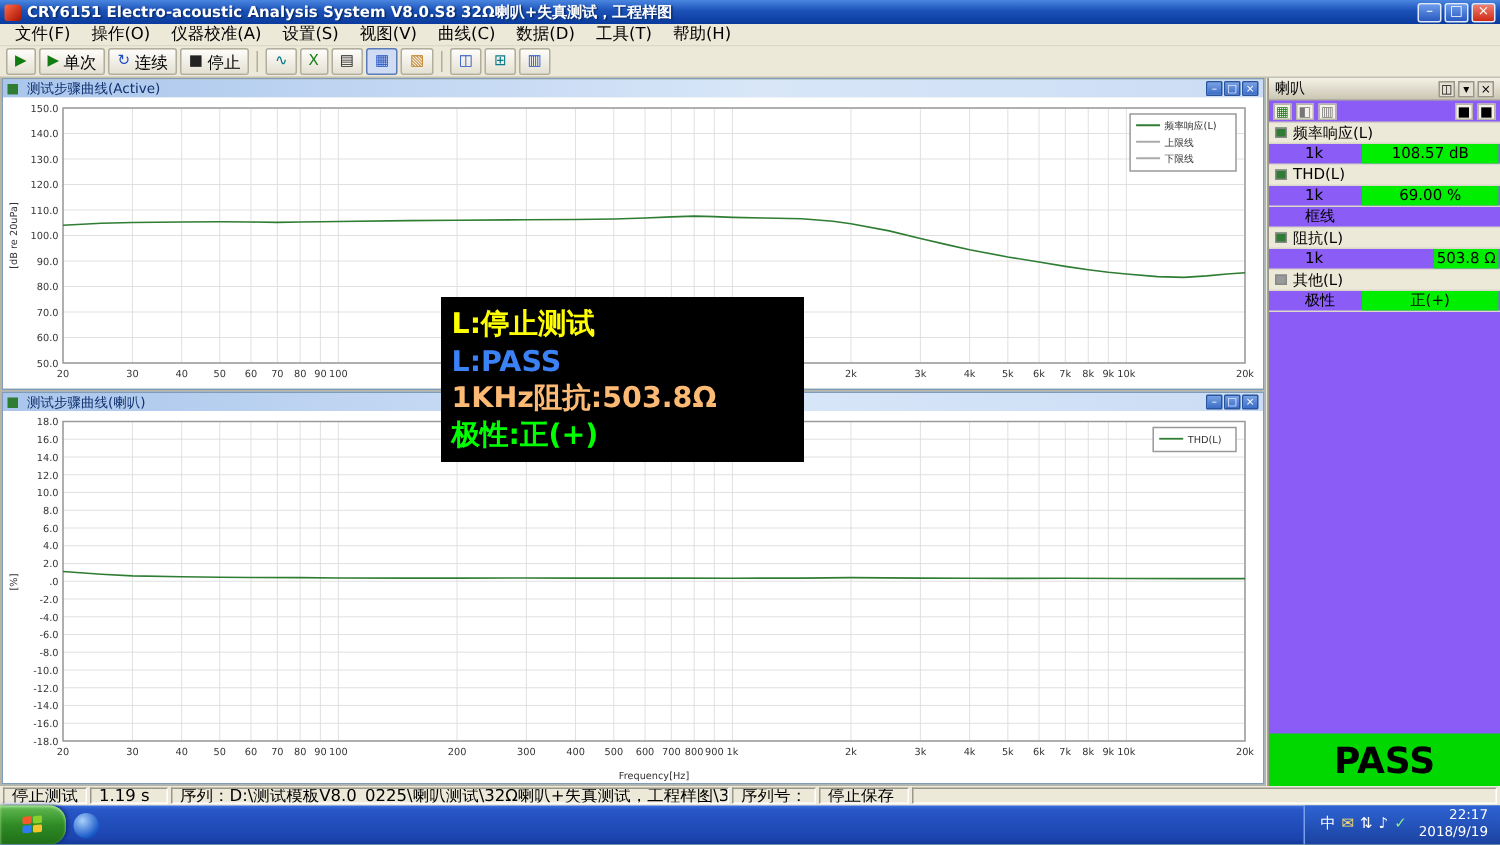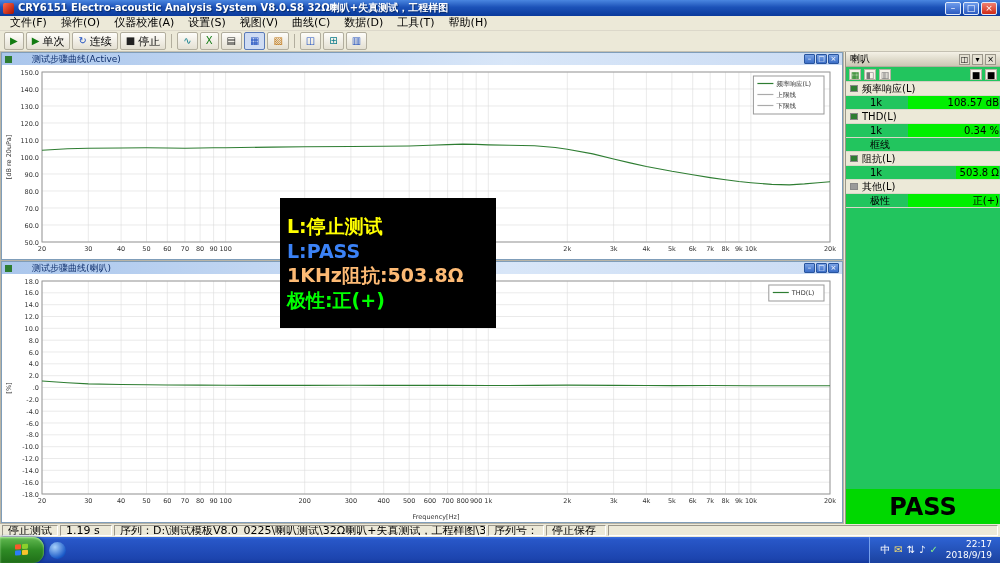--- a/index.html
+++ b/index.html
@@ -32,51 +32,51 @@
   .ticon.green{color:#127c12}.ticon.blue{color:#2050c0}.ticon.dark{color:#222}
   .ticon.orange{color:#c07818}.ticon.teal{color:#0a7a8a}
   .tsep{width:1px;height:14px;background:#b2ae9e;margin:0 3px}
 
   
   .workarea{position:absolute;left:0;top:52px;width:1000px;height:472px}
   .charts-col{position:absolute;left:0;top:0;width:844px;height:472px;background:#b8b4a6}
   .child-window{position:absolute;left:1px;width:842px;border:1px solid #7f9db9;background:#ece9d8;overflow:hidden}
   #win1{top:0;height:208px}
   #win2{top:209px;height:262px}
-  .child-titlebar{height:12px;display:flex;align-items:center;gap:20px;padding:0 3px;font-size:9px;color:#10306e;
+  .child-titlebar{height:12px;display:flex;align-items:center;gap:6px;padding:0 3px;font-size:9px;color:#10306e;
     background:linear-gradient(90deg,#aac6ec,#d8e6f8 60%,#cbdcf4)}
   .child-icon{width:7px;height:7px;background:#2e7d32;flex:0 0 auto}
   .child-btns{margin-left:auto;display:flex;gap:1px}
   .cbtn{width:11px;height:10px;font-size:7px;line-height:9px;text-align:center;color:#fff;border:1px solid #28549e;
     border-radius:1px;background:linear-gradient(#7aa2e4,#3b6ec8)}
   .child-body{position:absolute;left:0;top:12px;right:0;bottom:0;background:#fff}
   svg.chart{display:block}
   svg.chart text{font-size:6.5px;fill:#333;font-family:"DejaVu Sans","Liberation Sans",sans-serif}
 
   
-  .side-panel{position:absolute;left:845px;top:0;width:155px;height:472px;background:#22c55e;border-left:1px solid #9a9688}
+  .side-panel{position:absolute;left:845px;top:0;width:155px;height:472px;background:#8b5cf6;border-left:1px solid #9a9688}
   .panel-header{height:15px;display:flex;align-items:center;font-size:10px;padding:0 4px;
     background:linear-gradient(#f4f1e6,#ccc7b4);border-bottom:1px solid #b2ae9e}
   .ph-btns{margin-left:auto;display:flex;gap:2px}
   .phbtn{width:11px;height:11px;font-size:8px;line-height:10px;text-align:center;border:1px solid #9a968a;background:#e4e0d2}
   .panel-toolbar{height:15px;display:flex;align-items:center;gap:3px;padding:0 3px;border-bottom:1px solid #d4d0c2}
   .picon{width:12px;height:11px;font-size:9px;line-height:11px;text-align:center;border:1px solid #b8b4a6;background:#f4f1e8}
   .picon.green{color:#127c12}.picon.gray{color:#777}.picon.black{color:#000}
   .picon.right{margin-left:auto}
   .panel-table{font-size:10px}
   .sec-header{height:14px;display:flex;align-items:center;gap:4px;padding-left:4px;border-bottom:1px solid #dbd7c9;background:#ece9d8}
   .sec-marker{width:8px;height:7px;flex:0 0 auto;border:1px solid #888}
   .mrow{height:14px;display:flex;border-bottom:1px solid #dbd7c9;align-items:stretch}
   .mlabel{width:62px;padding-left:24px;line-height:14px}
-  .mvalue{flex:1;text-align:right;line-height:14px;margin-right:1px}
+  .mvalue{flex:1;text-align:center;line-height:14px;margin-right:1px}
   .pass-box{position:absolute;left:0;right:0;bottom:0;height:35px;display:flex;align-items:center;justify-content:center;
     font-size:24px;font-weight:bold;color:#000}
 
   
-  .overlay{position:absolute;left:280px;top:198px;width:216px;background:#000;padding:16px 7px;z-index:6}
+  .overlay{position:absolute;left:294px;top:198px;width:242px;background:#000;padding:6px 7px;z-index:6}
   .ov-line{font-size:19px;font-weight:bold;line-height:24.5px;white-space:nowrap}
 
   
   .statusbar{position:absolute;left:0;top:524px;width:1000px;height:13px;background:#ece9d8;display:flex;gap:2px;
     padding:1px 2px;font-size:11px}
   .sseg{flex:0 0 auto;border:1px solid;border-color:#9a968a #fff #fff #9a968a;padding:0 5px;line-height:9px;
     white-space:nowrap;overflow:hidden;display:flex;align-items:center}
   .sfill{flex:1;border:1px solid;border-color:#9a968a #fff #fff #9a968a}
 
   
@@ -421,21 +421,21 @@
           <span class="mlabel">1k</span>
           <span class="mvalue" style="background: rgb(0, 239, 0);">108.57 dB</span>
         </div>
 
         <div class="sec-header">
           <span class="sec-marker" style="background:#2e7d32"></span>
           <span>THD(L)</span>
         </div>
         <div class="mrow">
           <span class="mlabel">1k</span>
-          <span class="mvalue" style="background: rgb(0, 239, 0);">0.34 %</span>
+          <span class="mvalue" style="background: rgb(0, 239, 0);">69.00 %</span>
         </div>
         <div class="mrow">
           <span class="mlabel">框线</span>
           <span class="mvalue"></span>
         </div>
 
         <div class="sec-header">
           <span class="sec-marker" style="background:#2e7d32"></span>
           <span>阻抗(L)</span>
         </div>

